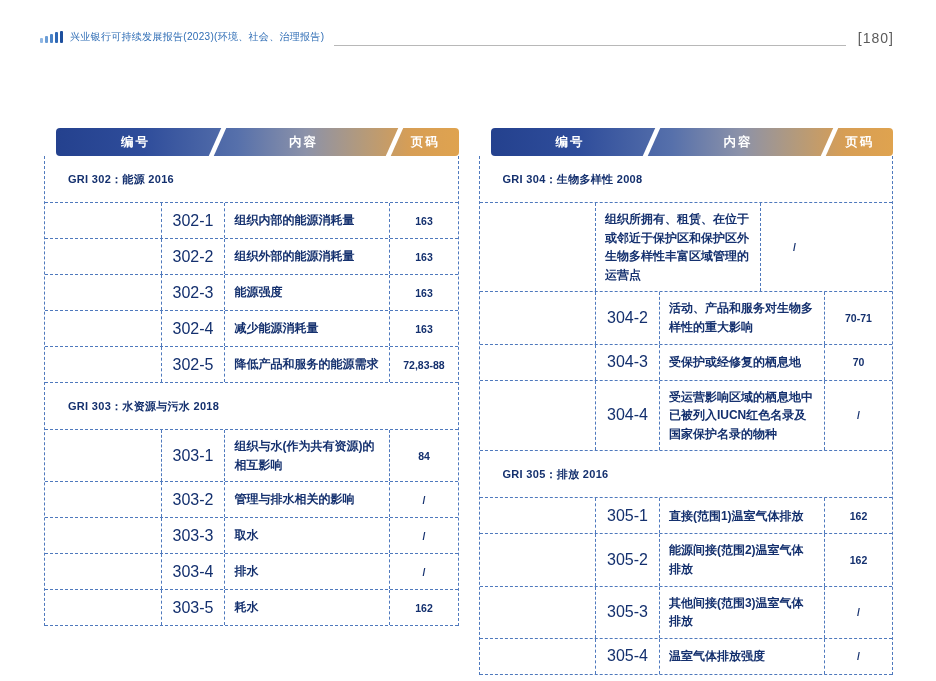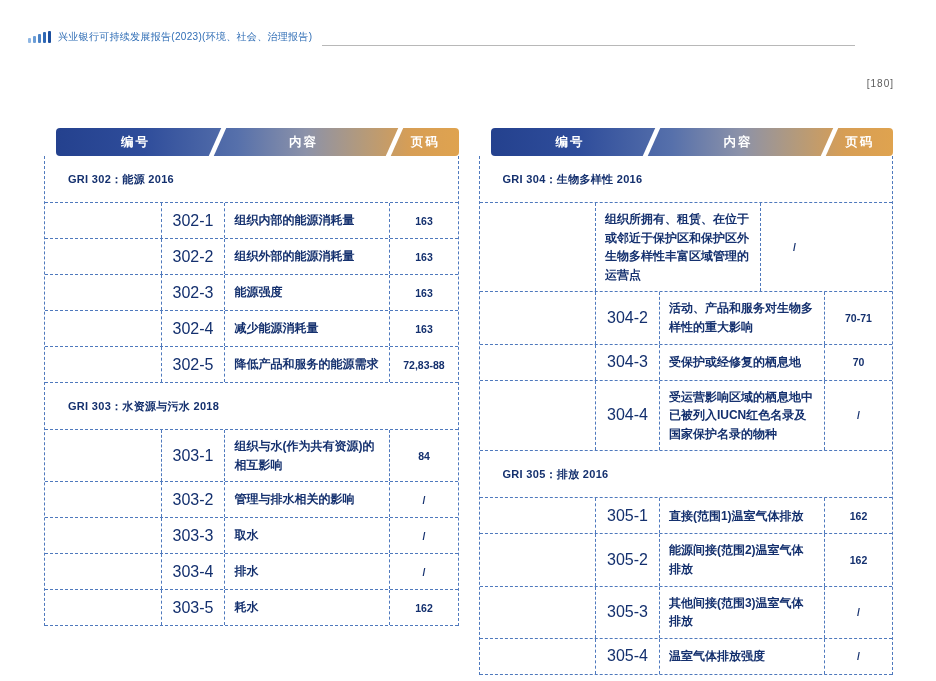--- a/index.html
+++ b/index.html
@@ -4,31 +4,31 @@
 <style>
   * { box-sizing: border-box; margin: 0; padding: 0; }
   html, body { background: #ffffff; }
   body {
     width: 936px; height: 681px;
     position: relative; overflow: hidden;
     font-family: "Liberation Sans", "DejaVu Sans", sans-serif;
   }
 
   
-  .top { position: absolute; top: 30px; left: 28px; right: 42px; display: flex; align-items: flex-start; }
+  .top { position: absolute; top: 30px; left: 40px; right: 42px; display: flex; align-items: flex-start; }
   .logo { display: inline-flex; align-items: flex-end; gap: 2px; height: 12px; margin-top: 1px; }
   .logo i { display: block; width: 3px; border-radius: 1px; }
   .logo i:nth-child(1) { height: 5px;  background: #8fb7e4; }
   .logo i:nth-child(2) { height: 7px;  background: #6b9dd6; }
   .logo i:nth-child(3) { height: 9px;  background: #4a82c6; }
   .logo i:nth-child(4) { height: 11px; background: #2f68b5; }
   .logo i:nth-child(5) { height: 12px; background: #1d4f9e; }
   .doc-title { font-size: 10px; color: #2f6db5; margin-left: 7px; white-space: nowrap; letter-spacing: .3px; }
   .rule { flex: 1; height: 1px; background: #b8b8b8; margin: 15px 12px 0 10px; }
-  .pageno { font-size: 10px; color: #5a5a5a; letter-spacing: 1px; margin-top: 48px; }
+  .pageno { font-size: 14px; color: #5a5a5a; letter-spacing: 1px; }
 
   
   .tables { position: absolute; top: 128px; left: 44px; right: 43px; display: flex; gap: 20px; }
   .gri-table { flex: 1; min-width: 0; }
 
   .thead {
     height: 28px; display: flex; position: relative;
     border-radius: 4px; overflow: hidden;
     color: #fff; font-weight: bold; font-size: 12.5px;
     background: linear-gradient(90deg,
@@ -172,21 +172,21 @@
     <section class="gri-table">
       <div class="thead">
         <div class="th th-code">编号</div>
         <div class="th th-content">内容</div>
         <div class="th th-page">页码</div>
         <div class="sep sep-1"></div>
         <div class="sep sep-2"></div>
       </div>
       <div class="tbody">
 
-        <div class="section-title">GRI 304：生物多样性 2016</div>
+        <div class="section-title">GRI 304：生物多样性 2008</div>
         <div class="rows">
           <div class="row">
             <div class="c c-blank"></div>
             <div class="c c-content">组织所拥有、租赁、在位于或邻近于保护区和保护区外生物多样性丰富区域管理的运营点</div>
             <div class="c c-page">/</div>
           </div>
           <div class="row">
             <div class="c c-blank"></div>
             <div class="c c-code">304-2</div>
             <div class="c c-content">活动、产品和服务对生物多样性的重大影响</div>

